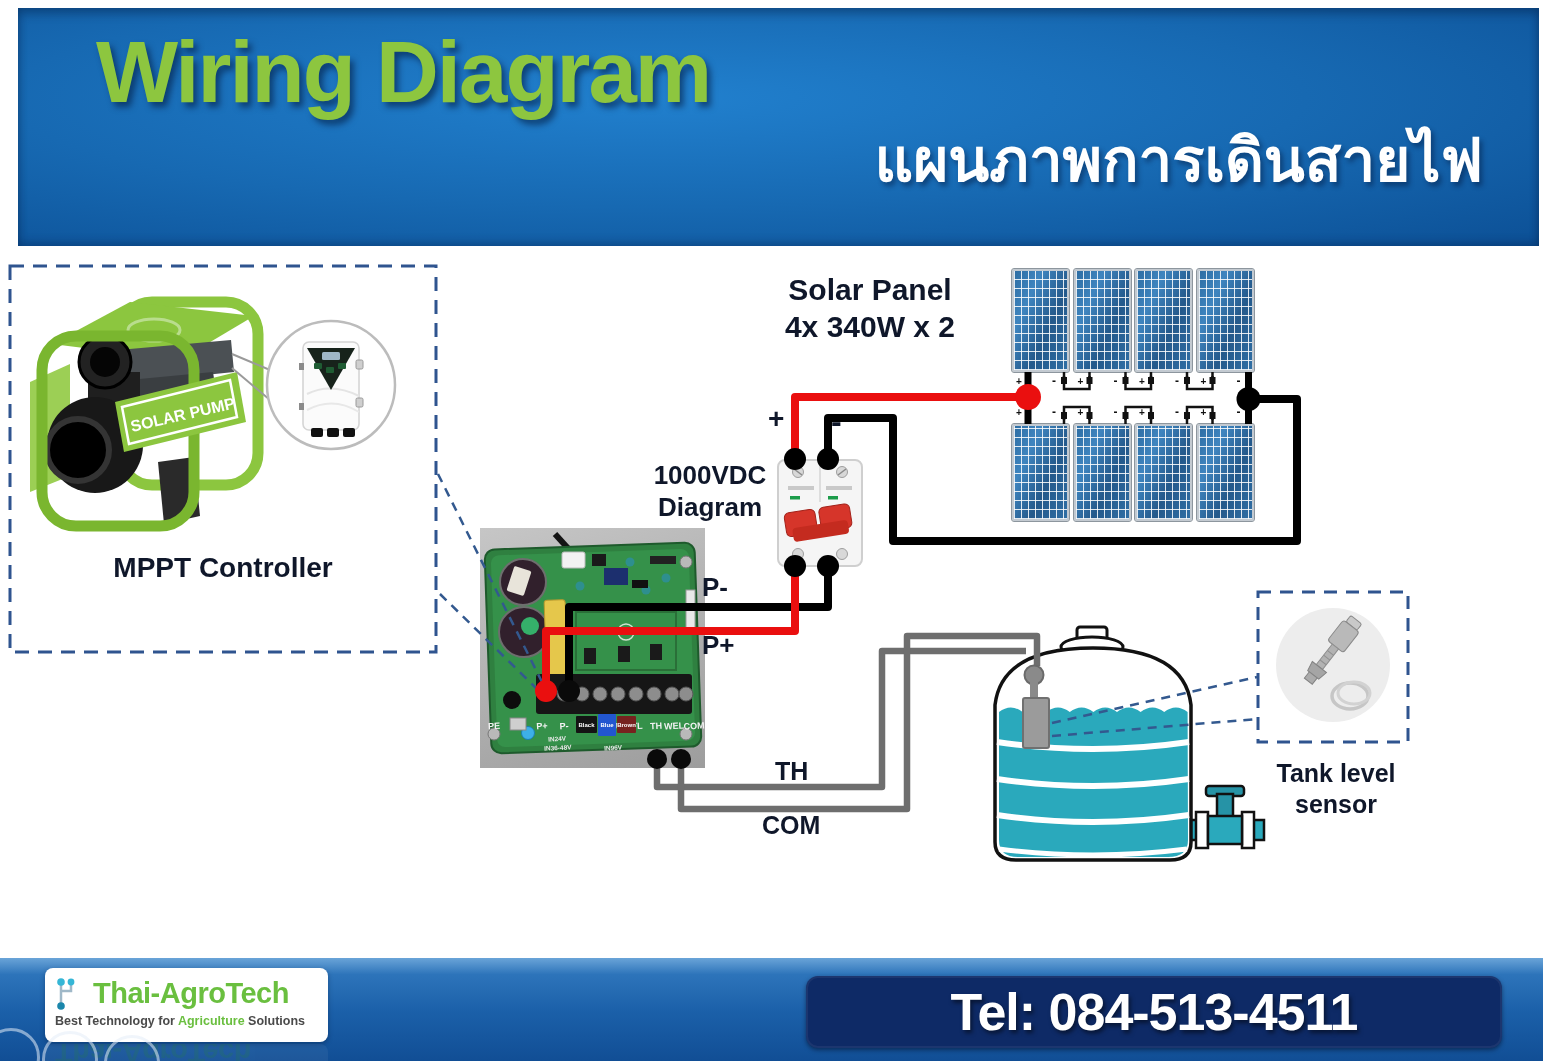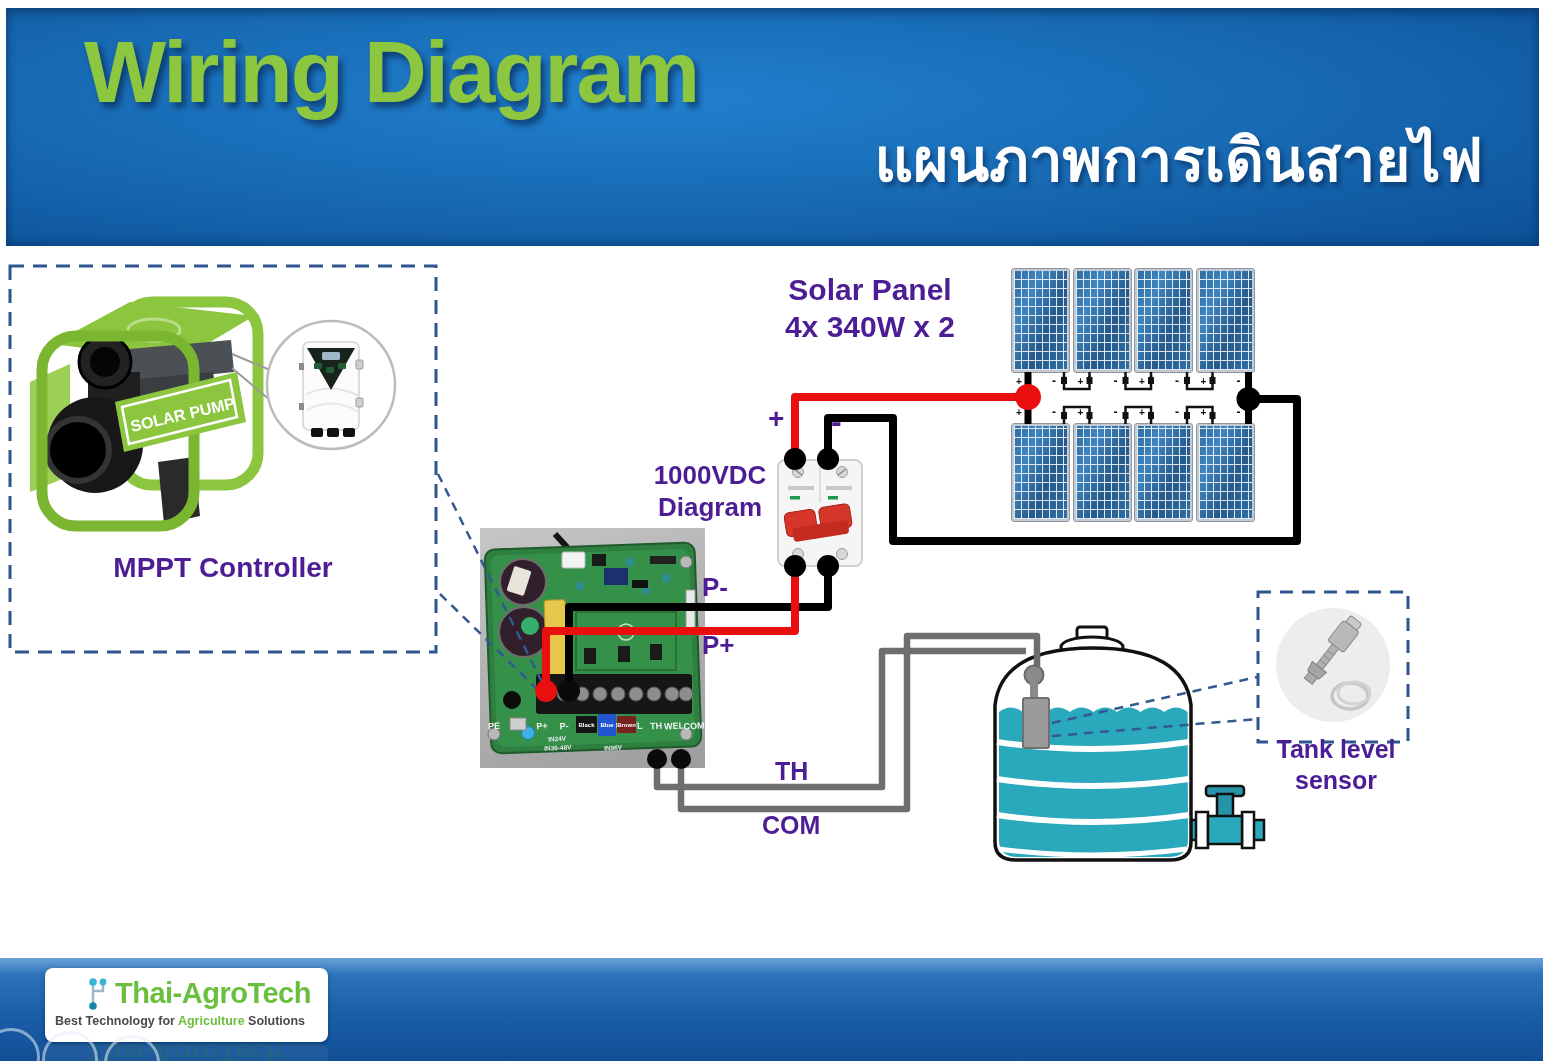--- a/index.html
+++ b/index.html
@@ -1,29 +1,29 @@
 <!DOCTYPE html>
 <html style="--accent: #8dc63f; --navy: #0e2a66;"><head>
 <meta charset="utf-8">
 <style>
   html,body{margin:0;padding:0;}
   body{font-family:"Liberation Sans","DejaVu Sans",sans-serif;background:#ffffff;}
   .page{position:relative;width:1543px;height:1061px;background:#ffffff;overflow:hidden;}
 
   
-  .header{position:absolute;left:6px;top:8px;right:4px;height:238px;
+  .header{position:absolute;left:18px;top:8px;right:4px;height:238px;
     background:radial-gradient(ellipse at 42% 38%, #2180ce 0%, #1769b2 52%, #0c5096 100%);
     box-shadow:inset 0 6px 10px rgba(0,25,60,.35), inset 0 -4px 8px rgba(0,25,60,.25);}
   .header-title{position:absolute;left:78px;top:14px;font-size:87px;font-weight:900;letter-spacing:-2px;
     color:var(--accent,#8dc63f);text-shadow:4px 5px 6px rgba(0,20,55,.55);}
   .header-sub{position:absolute;right:56px;top:104px;font-size:60px;font-weight:800;color:#ffffff;
     text-shadow:3px 4px 5px rgba(0,20,55,.45);}
 
   
-  .lbl{position:absolute;color:#4c1d95;font-weight:900;z-index:6;line-height:1.22;}
+  .lbl{position:absolute;color:#0f172a;font-weight:900;z-index:6;line-height:1.22;}
 
   
   .mppt-box{position:absolute;left:8px;top:264px;width:430px;height:392px;z-index:2;}
   .mppt-label{left:8px;top:551px;width:430px;text-align:center;font-size:28px;letter-spacing:0px;}
 
   
   .pcb{position:absolute;left:480px;top:528px;width:225px;height:240px;z-index:2;
     background:linear-gradient(160deg,#c6c6c6 0%,#b3b3b3 45%,#9d9d9d 100%);}
   .pcb .tlabel{position:absolute;transform:translateX(-50%) rotate(-3deg);font-size:9px;font-weight:700;color:#f2f2f2;white-space:nowrap;}
   .pcb .cbox{position:absolute;color:#fff;font-size:6px;font-weight:700;display:flex;align-items:center;justify-content:center;border-radius:1px;}
@@ -40,31 +40,31 @@
     background-image:
       repeating-linear-gradient(90deg, rgba(255,255,255,.85) 0 1.4px, rgba(255,255,255,0) 1.4px 7px),
       repeating-linear-gradient(0deg, rgba(255,255,255,.85) 0 1.4px, rgba(255,255,255,0) 1.4px 9px),
       linear-gradient(115deg,#2d6da3 0%,#3f85bf 28%,#24598b 62%,#306fa5 100%);}
 
   
   .tank-svg{position:absolute;left:985px;top:620px;z-index:2;}
 
   
   .sensor-box{position:absolute;left:1258px;top:592px;width:150px;height:150px;z-index:2;}
-  .tank-label{left:1252px;top:734px;width:168px;text-align:center;font-size:25px;}
+  .tank-label{left:1252px;top:758px;width:168px;text-align:center;font-size:25px;}
 
   
   .overlay{position:absolute;left:0;top:0;z-index:4;pointer-events:none;}
 
   
   .footer{position:absolute;left:0;top:958px;width:100%;height:103px;
     background:linear-gradient(180deg,#6aa4d8 0%,#2d74ba 16%,#1b60a9 52%,#114e95 100%);}
   .logo-card{position:absolute;left:45px;top:10px;width:283px;height:74px;background:#ffffff;border-radius:8px;
     box-shadow:0 2px 5px rgba(0,20,50,.35);padding:6px 10px 4px 10px;box-sizing:border-box;}
-  .logo-row{display:flex;align-items:center;gap:4px;margin-left:32px;}
+  .logo-row{display:flex;align-items:center;gap:14px;}
   .logo-title{font-size:29px;font-weight:900;color:#6abf3f;letter-spacing:-0.5px;}
   .logo-tagline{margin-top:2px;font-size:12.5px;font-weight:700;color:#4a4a4a;white-space:nowrap;}
   .logo-tagline .hl{color:#6abf3f;}
   .logo-reflection{position:absolute;left:45px;top:86px;width:283px;height:30px;overflow:hidden;opacity:.16;
     transform:scaleY(-1);border-radius:8px;background:rgba(255,255,255,.35);padding:6px 10px;box-sizing:border-box;}
   .tel-plate{position:absolute;left:806px;top:18px;width:696px;height:72px;background:var(--navy,#0e2a66);
     border-radius:12px;box-shadow:0 2px 4px rgba(0,10,30,.5), inset 0 0 0 2px rgba(255,255,255,.06);
     display:flex;align-items:center;justify-content:center;}
   .tel-text{color:#ffffff;font-size:52px;font-weight:900;letter-spacing:-1px;text-shadow:2px 3px 4px rgba(0,0,0,.5);}
   .viewer-ring{position:absolute;border:3px solid rgba(228,237,247,.55);border-radius:50%;z-index:7;}
@@ -398,19 +398,22 @@
         </svg>
         <span class="logo-title">Thai-AgroTech</span>
       </div>
       <div class="logo-tagline"><span>Best Technology for </span><span class="hl">Agriculture</span><span> Solutions</span></div>
     </div>
     <div class="logo-reflection">
       <div class="logo-row">
           <span class="logo-title">Thai-AgroTech</span>
         </div>
     </div>
+    <div class="tel-plate">
+      <span class="tel-text">Tel: 084-513-4511</span>
+    </div>
   </div>
 
   <div class="viewer-ring" style="left:-18px;top:1028px;width:52px;height:52px;"></div>
   <div class="viewer-ring" style="left:42px;top:1031px;width:50px;height:50px;"></div>
   <div class="viewer-ring" style="left:104px;top:1035px;width:50px;height:50px;"></div>
 
 </div>
 
 </body></html>

